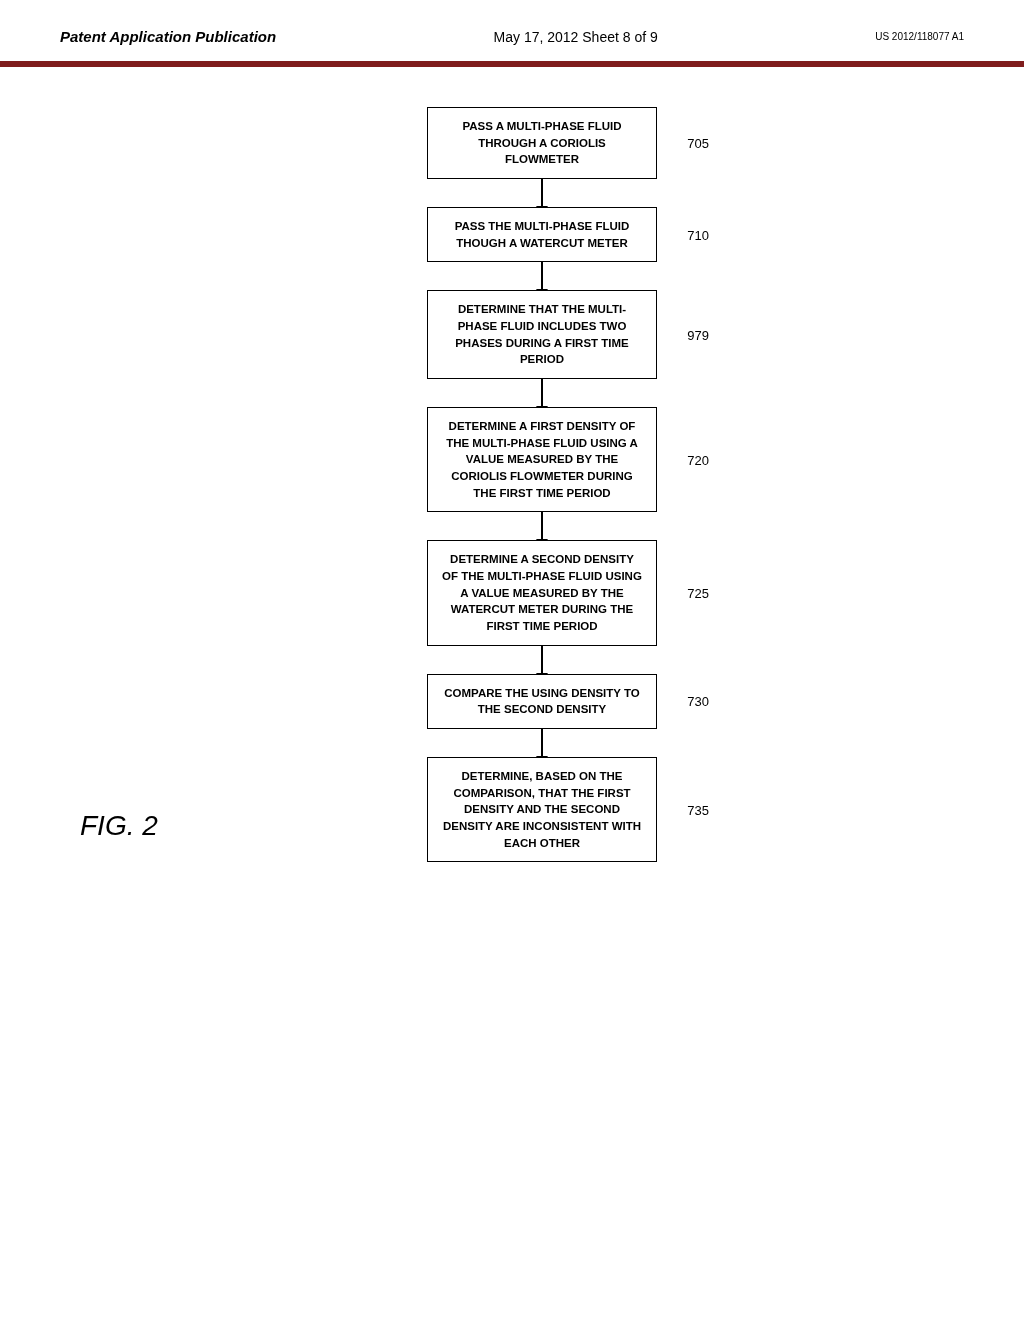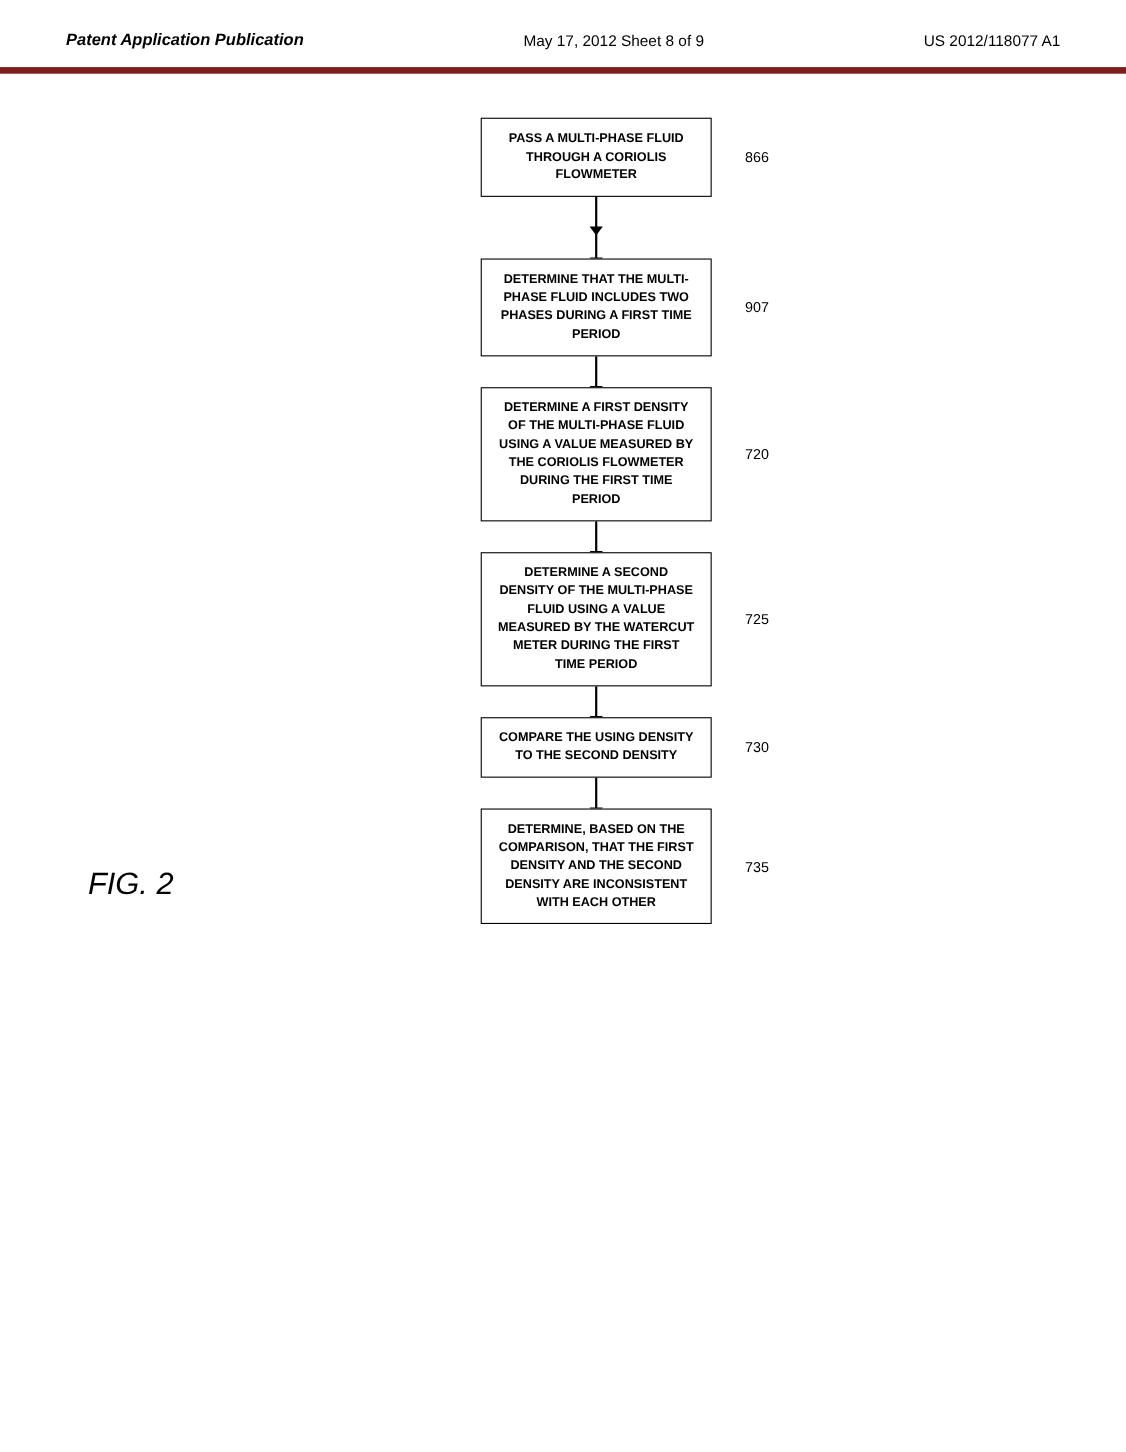--- a/index.html
+++ b/index.html
@@ -30,21 +30,21 @@
       font-weight: bold;
       font-style: italic;
     }
 
     .header-center {
       font-size: 14px;
       text-align: center;
     }
 
     .header-right {
-      font-size: 14px;
+      font-size: 10px;
     }
 
     .diagram-area {
       display: flex;
       flex-direction: column;
       align-items: center;
       padding: 40px 0 20px 0;
       position: relative;
     }
 
@@ -55,21 +55,21 @@
       position: relative;
       margin-left: 60px;
     }
 
     .flow-box {
       border: 1.5px solid #000;
       text-align: center;
       font-size: 11.5px;
       font-weight: bold;
       padding: 10px 14px;
-      width: 210px;
+      width: 230px;
       position: relative;
       background: #fff;
       line-height: 1.45;
     }
 
     .flow-label {
       position: absolute;
       right: -52px;
       top: 50%;
       transform: translateY(-50%);
@@ -115,33 +115,39 @@
   <div class="header-right">US 2012/118077 A1</div>
 </div>
 
 <div class="diagram-area">
   <div class="flow-container">
 
     <div style="position:relative; display:inline-block;">
       <div class="flow-box">
         <span>PASS A MULTI-PHASE FLUID THROUGH A CORIOLIS FLOWMETER</span>
       </div>
-      <span class="flow-label">866</span>
+      <span class="flow-label">705</span>
     </div>
 
     <div class="arrow-down"></div>
 
+    <div style="position:relative; display:inline-block;">
+      <div class="flow-box">
+        <span>PASS THE MULTI-PHASE FLUID THOUGH A WATERCUT METER</span>
+      </div>
+      <span class="flow-label">710</span>
+    </div>
 
     <div class="arrow-down"></div>
 
     <div style="position:relative; display:inline-block;">
       <div class="flow-box">
         <span>DETERMINE THAT THE MULTI-PHASE FLUID INCLUDES TWO PHASES DURING A FIRST TIME PERIOD</span>
       </div>
-      <span class="flow-label">907</span>
+      <span class="flow-label">979</span>
     </div>
 
     <div class="arrow-down"></div>
 
     <div style="position:relative; display:inline-block;">
       <div class="flow-box">
         <span>DETERMINE A FIRST DENSITY OF THE MULTI-PHASE FLUID USING A VALUE MEASURED BY THE CORIOLIS FLOWMETER DURING THE FIRST TIME PERIOD</span>
       </div>
       <span class="flow-label">720</span>
     </div>

